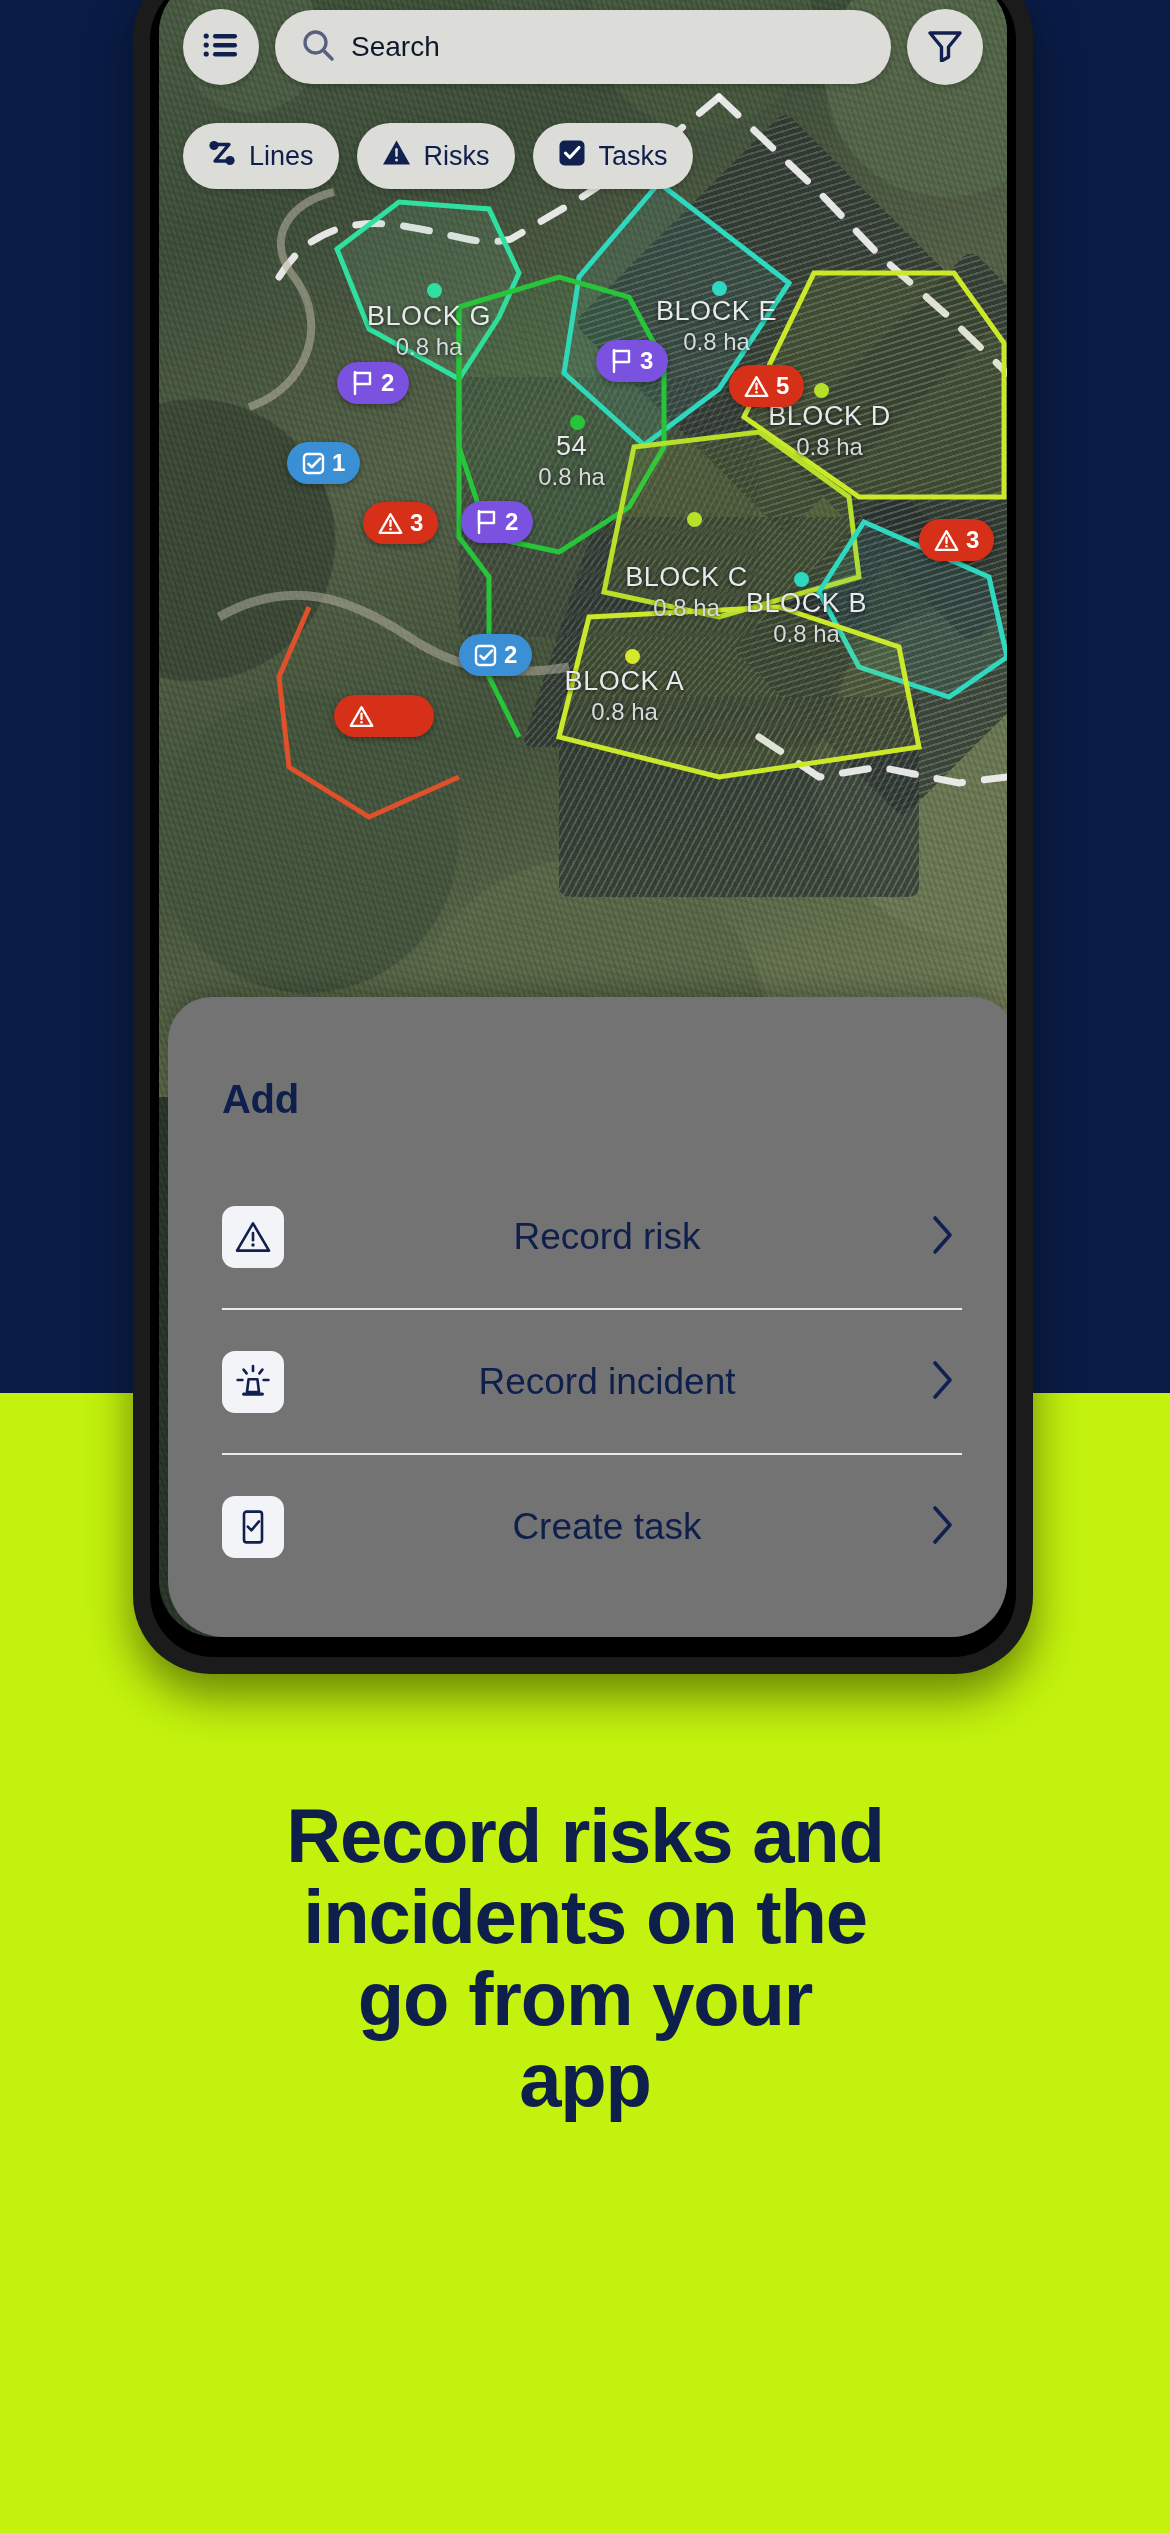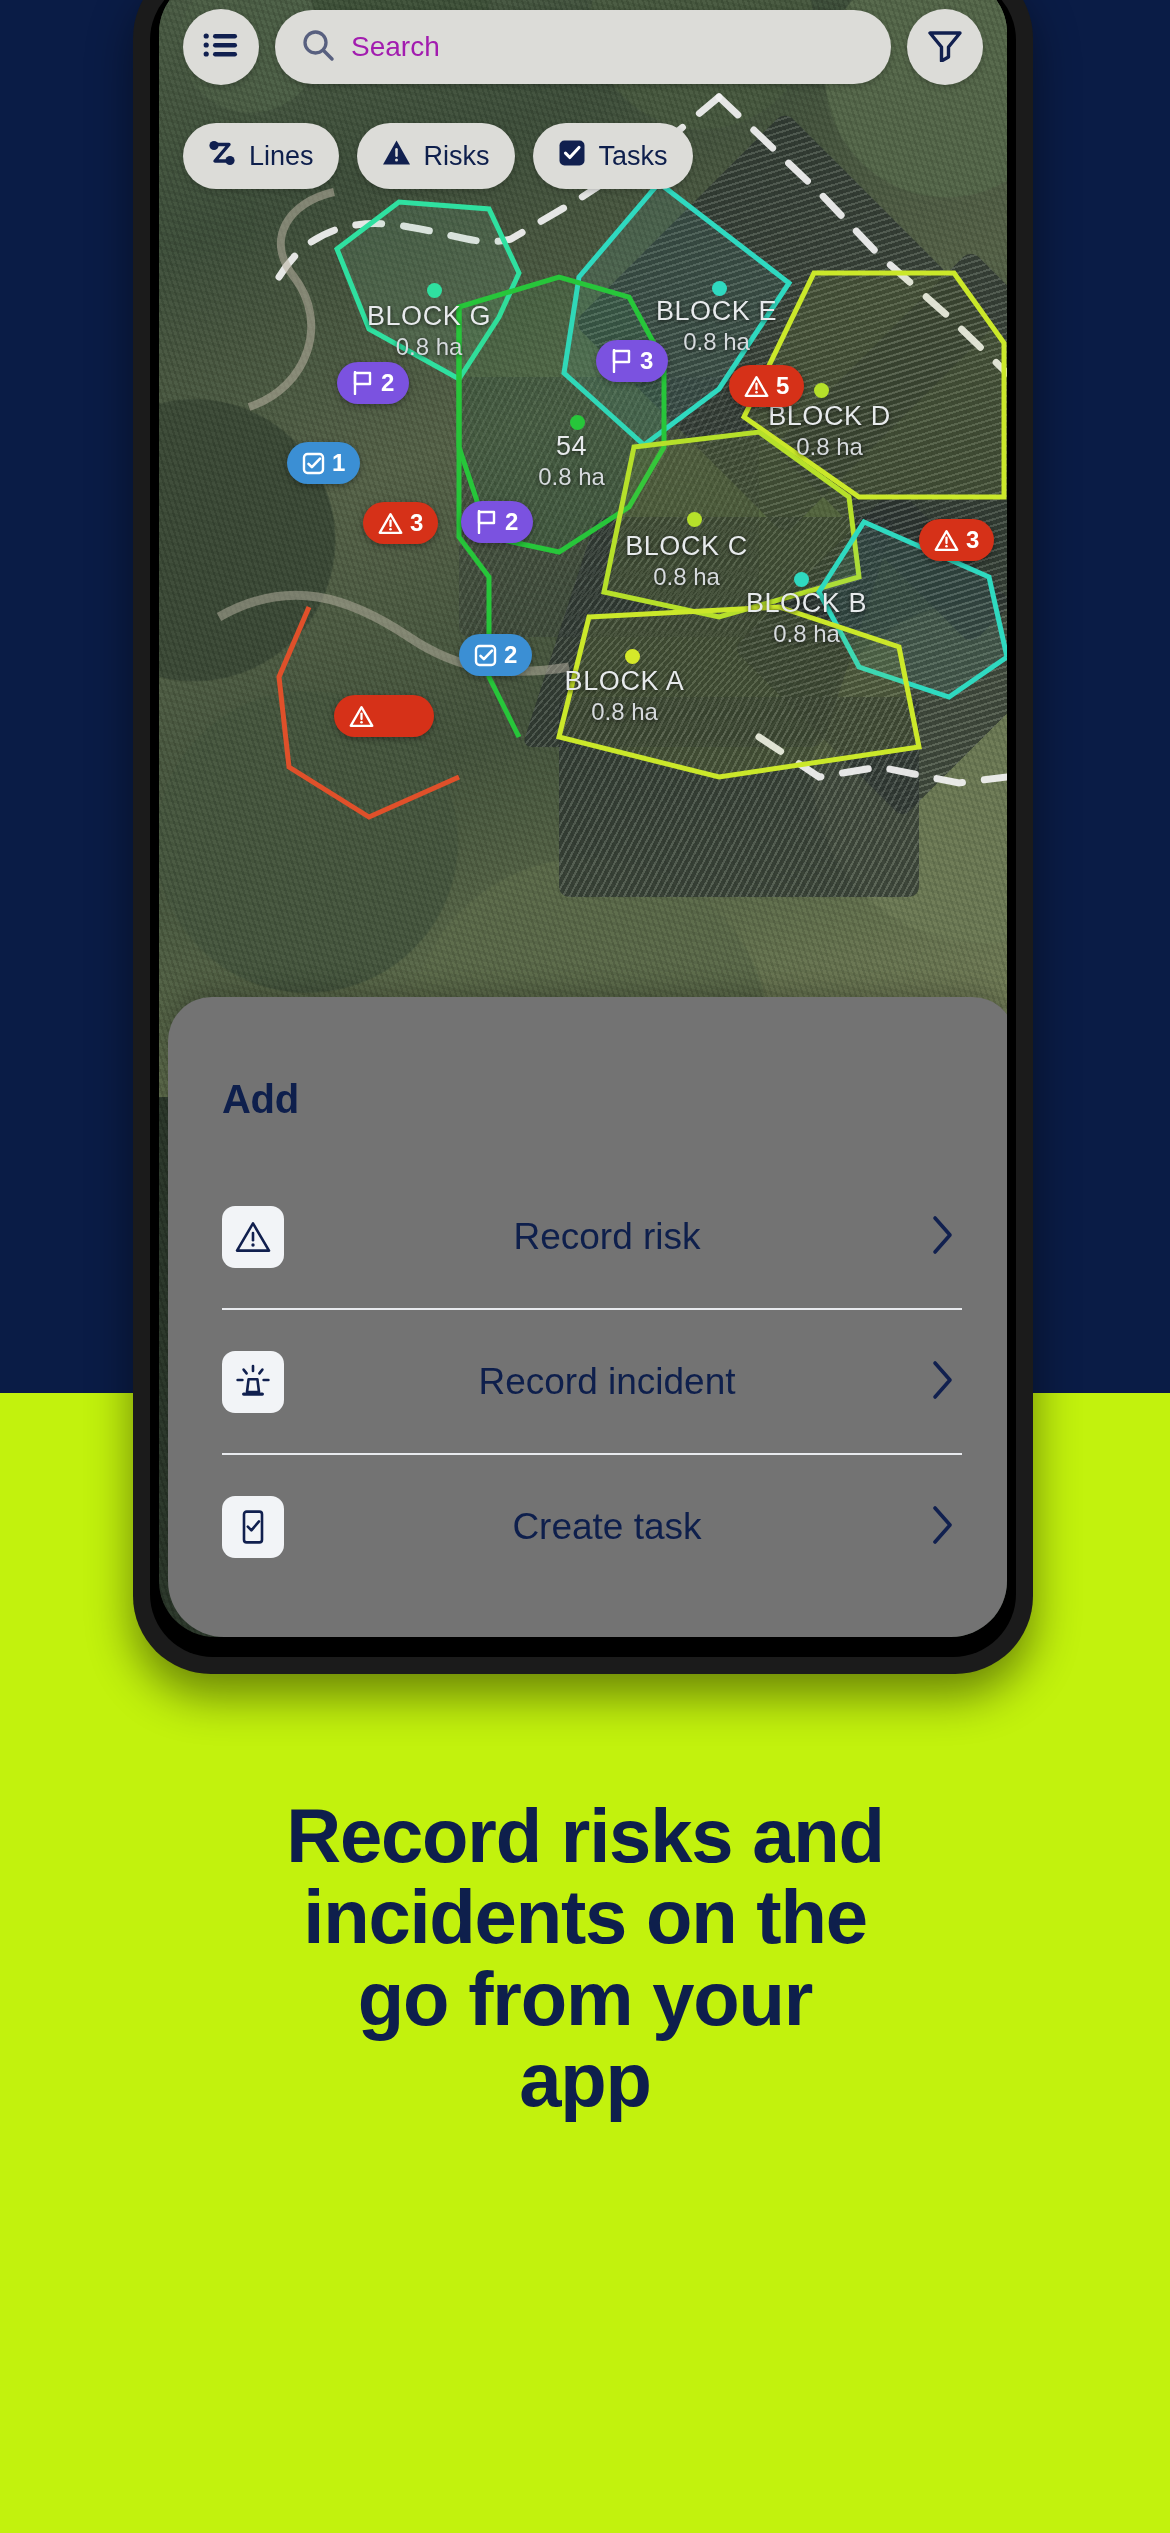--- a/index.html
+++ b/index.html
@@ -83,21 +83,21 @@
   .circbtn{
     width:76px;height:76px;border-radius:50%;background:#dcdcd8;
     display:flex;align-items:center;justify-content:center;flex:0 0 auto;
     box-shadow:0 2px 6px rgba(0,0,0,.25);
   }
   .searchbar{
     flex:1 1 auto;height:74px;border-radius:37px;background:#dcdcd8;
     display:flex;align-items:center;gap:16px;padding:0 26px;box-sizing:border-box;
     box-shadow:0 2px 6px rgba(0,0,0,.25);
   }
-  .searchbar .ph{color:#a21caf;font-size:28px;}
+  .searchbar .ph{color:#0f172a;font-size:28px;}
 
   
   .chips{position:absolute;left:0;top:146px;width:880px;display:flex;gap:18px;padding:0 24px;box-sizing:border-box;}
   .chip{
     height:66px;border-radius:33px;background:#dcdcd8;
     display:flex;align-items:center;gap:13px;padding:0 25px;
     color:#0e1f4c;font-size:27px;white-space:nowrap;flex:0 0 auto;
     box-shadow:0 2px 6px rgba(0,0,0,.22);
   }
 
@@ -198,21 +198,21 @@
             <div class="ha">0.8 ha</div>
           </div>
           <div class="blbl" style="left:568px;top:425px;width:205px;">
             <div class="nm">BLOCK D</div>
             <div class="ha">0.8 ha</div>
           </div>
           <div class="blbl" style="left:340px;top:455px;width:145px;">
             <div class="nm">54</div>
             <div class="ha">0.8 ha</div>
           </div>
-          <div class="blbl" style="left:425px;top:555px;width:205px;">
+          <div class="blbl" style="left:425px;top:586px;width:205px;">
             <div class="nm">BLOCK C</div>
             <div class="ha">0.8 ha</div>
           </div>
           <div class="blbl" style="left:545px;top:612px;width:205px;">
             <div class="nm">BLOCK B</div>
             <div class="ha">0.8 ha</div>
           </div>
           <div class="blbl" style="left:363px;top:690px;width:205px;">
             <div class="nm">BLOCK A</div>
             <div class="ha">0.8 ha</div>

